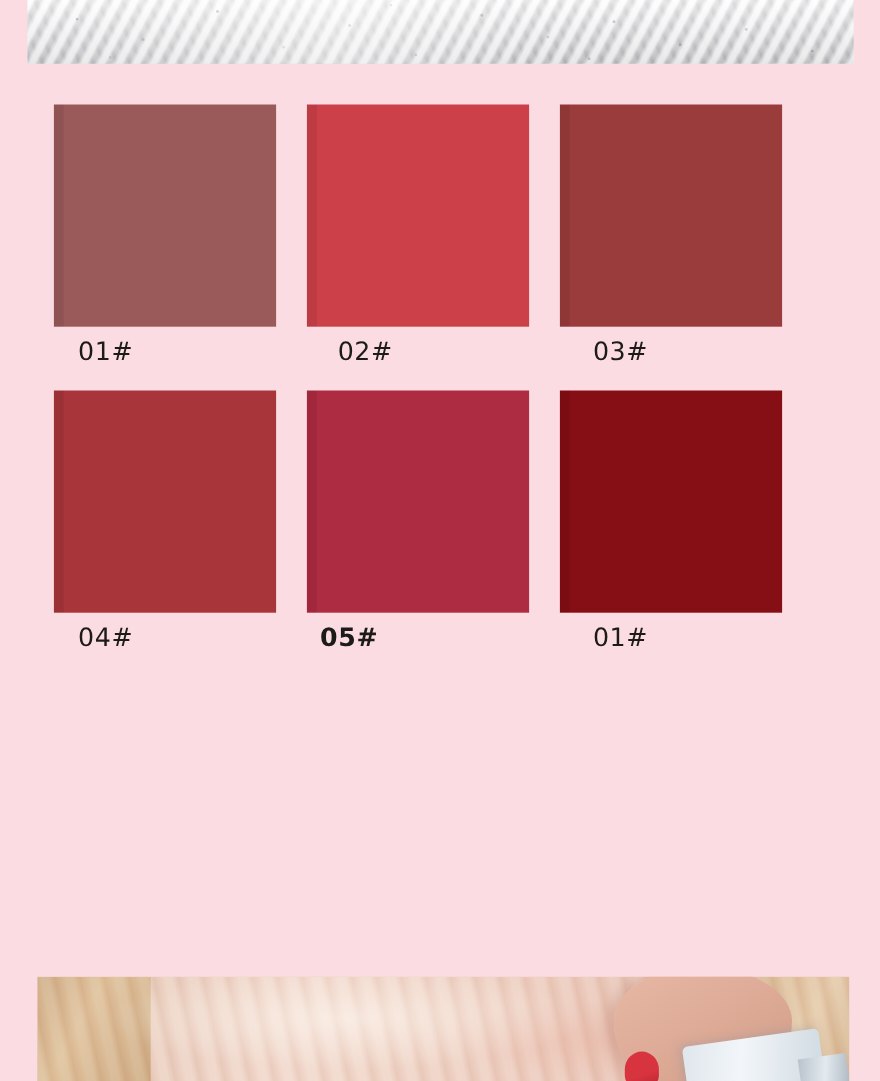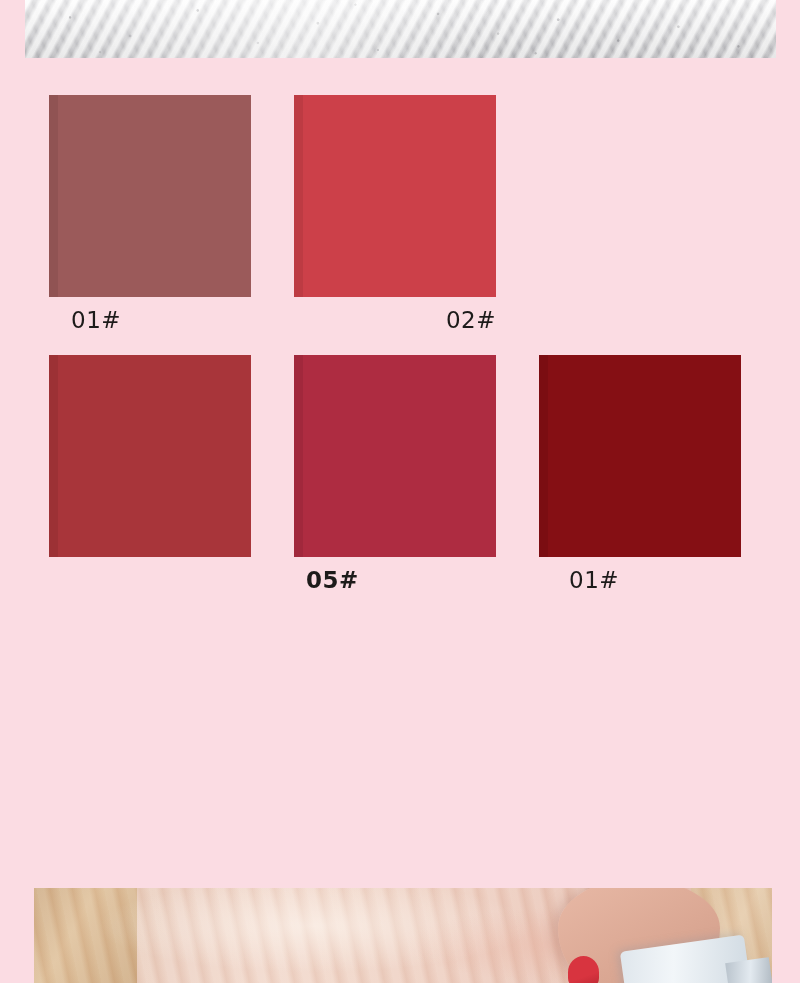--- a/index.html
+++ b/index.html
@@ -90,21 +90,21 @@
 
   
   .swatch-grid {
     position: absolute;
     left: 49px;
     top: 95px;
     width: 698px;
   }
   .swatch-row {
     display: flex;
-    gap: 43px;
+    gap: 28px;
     margin-bottom: 22px;
   }
   .swatch-cell {
     width: 202px;
   }
   .swatch-chip {
     width: 202px;
     height: 202px;
     position: relative;
     overflow: hidden;
@@ -122,21 +122,21 @@
   .swatch-label {
     font-size: 23px;
     color: #1d1b1a;
     letter-spacing: 0.5px;
     padding-top: 11px;
     padding-left: 22px;
     line-height: 1.1;
     font-weight: 400;
   }
   .swatch-cell.indent-a .swatch-label { padding-left: 22px; }
-  .swatch-cell.indent-b .swatch-label { padding-left: 28px; text-align: right; }
+  .swatch-cell.indent-b .swatch-label { padding-left: 28px; }
   .swatch-cell.indent-c .swatch-label { padding-left: 30px; }
   .swatch-cell.indent-d .swatch-label { padding-left: 22px; }
   .swatch-cell.indent-e .swatch-label { padding-left: 12px; font-weight: bold; }
   .swatch-cell.indent-f .swatch-label { padding-left: 30px; }
 
   
   .photo-bottom {
     position: absolute;
     left: 34px;
     top: 888px;
@@ -253,27 +253,32 @@
       <div class="swatch-cell indent-a">
         <div class="swatch-chip" style="background:#9b5a5a;"></div>
         <div class="swatch-label">01#</div>
       </div>
 
       <div class="swatch-cell indent-b">
         <div class="swatch-chip" style="background:#cc4049;"></div>
         <div class="swatch-label">02#</div>
       </div>
 
+      <div class="swatch-cell indent-c">
+        <div class="swatch-chip" style="background:#9a3c3c;"></div>
+        <div class="swatch-label">03#</div>
+      </div>
 
     </div>
 
     <div class="swatch-row">
 
       <div class="swatch-cell indent-d">
         <div class="swatch-chip" style="background:#a8353a;"></div>
+        <div class="swatch-label">04#</div>
       </div>
 
       <div class="swatch-cell indent-e">
         <div class="swatch-chip" style="background:#ae2c41;"></div>
         <div class="swatch-label">05#</div>
       </div>
 
       <div class="swatch-cell indent-f">
         <div class="swatch-chip" style="background:#850f14;"></div>
         <div class="swatch-label">01#</div>

